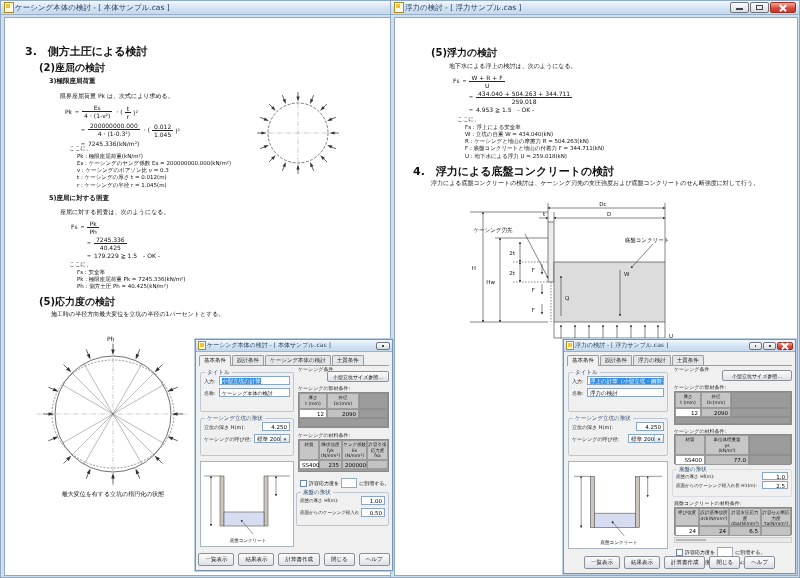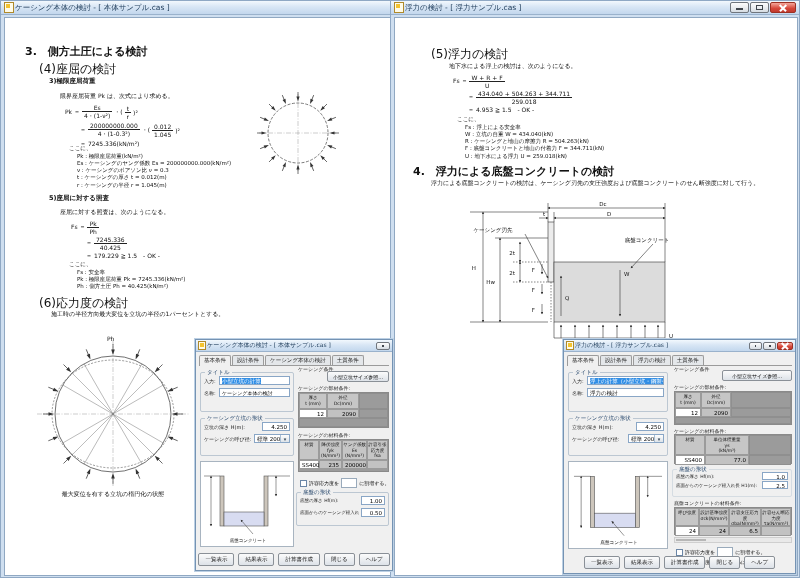--- a/index.html
+++ b/index.html
@@ -21,21 +21,21 @@
   .wbtn.close{width:26px;border-color:#9c3023;background:linear-gradient(#f5a79b,#d6473a 60%,#c03a2e);}
   .wbtn.min::after{content:"";position:absolute;left:5px;right:5px;bottom:2px;height:2px;background:#40464d;}
   .wbtn.max::after{content:"";position:absolute;left:5px;right:5px;top:2px;bottom:2px;border:1px solid #40464d;}
   .wbtn.close::before,.wbtn.close::after{content:"";position:absolute;left:50%;top:50%;width:9px;height:1.6px;background:#fff;}
   .wbtn.close::before{transform:translate(-50%,-50%) rotate(45deg);}
   .wbtn.close::after{transform:translate(-50%,-50%) rotate(-45deg);}
   .page{position:absolute;background:#fff;border:1px solid #90a8c2;box-sizing:border-box;overflow:hidden;}
   
   .doc{color:#111;}
   .dh1{font-size:11px;font-weight:bold;white-space:nowrap;}
-  .dh2{font-size:12px;font-weight:normal;white-space:nowrap;}
+  .dh2{font-size:10px;font-weight:bold;white-space:nowrap;}
   .dh3{font-size:6.5px;font-weight:bold;white-space:nowrap;}
   .dt{font-size:6px;white-space:nowrap;}
   .dline{font-size:5.5px;white-space:nowrap;line-height:1.3;}
   .frow{display:flex;align-items:center;gap:2px;font-size:6px;white-space:nowrap;margin-bottom:1px;}
   .frac{display:inline-block;text-align:center;vertical-align:middle;}
   .frac .num{display:block;padding:0 2px;}
   .frac .den{display:block;border-top:0.8px solid #222;padding:0 2px;}
   .cap{font-size:6px;text-align:center;white-space:nowrap;}
   
   .dlg{position:absolute;background:#f0f0f0;border:1px solid #7593b3;box-shadow:0 0 0 1px #bcd0e4;box-sizing:border-box;}
@@ -100,21 +100,21 @@
   </defs>
 </svg>
 
 <div class="win" style="left:0;top:0;width:394px;height:578px;z-index:1">
   <div class="titlebar">
     <span class="doc-icon"></span>
     <span class="tb-title">ケーシング本体の検討 - [ 本体サンプル.cas ]</span>
   </div>
   <div class="page doc" style="left:3px;top:16px;width:388px;height:559px">
     <div class="abs dh1" style="left:20px;top:26px">3.　側方土圧による検討</div>
-    <div class="abs dh2" style="left:34px;top:43px">(4)座屈の検討</div>
+    <div class="abs dh2" style="left:34px;top:43px">(2)座屈の検討</div>
     <div class="abs dh3" style="left:44px;top:59px">3)極限座屈荷重</div>
     <div class="abs dt" style="left:55px;top:74px">限界座屈荷重 Pk は、次式により求める。</div>
 
     <div class="abs" style="left:60px;top:86px">
       <div class="frow">
         <span>Pk ＝</span>
         <span class="frac">
             <span class="num">Es</span>
             <span class="den">4・(1-ν²)</span>
           </span>
@@ -199,21 +199,21 @@
         </div>
     </div>
 
     <div class="abs dline" style="left:64px;top:243px">ここに、</div>
     <div class="abs" style="left:72px;top:251px">
       <div class="dline">Fs : 安全率</div>
       <div class="dline">Pk : 極限座屈荷重 Pk = 7245.336(kN/m²)</div>
       <div class="dline">Ph : 側方土圧 Ph = 40.425(kN/m²)</div>
     </div>
 
-    <div class="abs dh2" style="left:34px;top:277px">(6)応力度の検討</div>
+    <div class="abs dh2" style="left:34px;top:277px">(5)応力度の検討</div>
     <div class="abs dt" style="left:46px;top:292px">施工時の半径方向最大変位を立坑の半径の1パーセントとする。</div>
 
     <svg class="abs" style="left:18px;top:312px" width="180" height="158" viewBox="0 0 180 158">
       <text x="84" y="11" font-size="6" fill="#111">Ph</text>
       <circle cx="90" cy="84" r="58" fill="none" stroke="#333" stroke-width="0.7"></circle>
       <ellipse cx="90" cy="84" rx="61" ry="54" fill="none" stroke="#555" stroke-width="0.6" stroke-dasharray="2,1.5"></ellipse>
       <line x1="90" y1="10" x2="90" y2="156" stroke="#999" stroke-width="0.5" stroke-dasharray="5,1.5,1,1.5"></line>
       <line x1="14" y1="84" x2="166" y2="84" stroke="#999" stroke-width="0.5" stroke-dasharray="5,1.5,1,1.5"></line>
       <g stroke="#777" stroke-width="0.45">
         <line x1="90" y1="26" x2="90" y2="142" transform="rotate(30 90 84)"></line>

